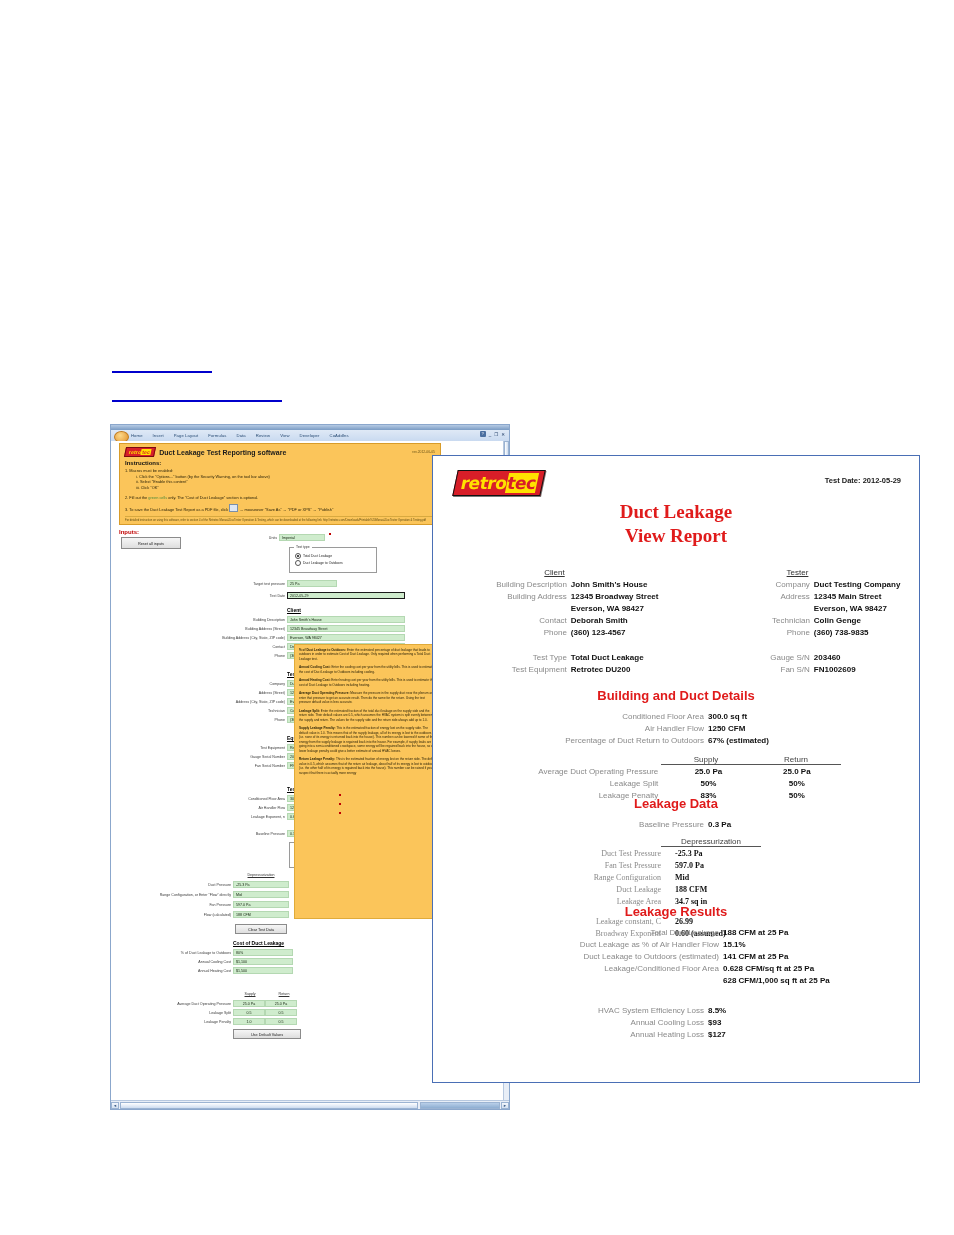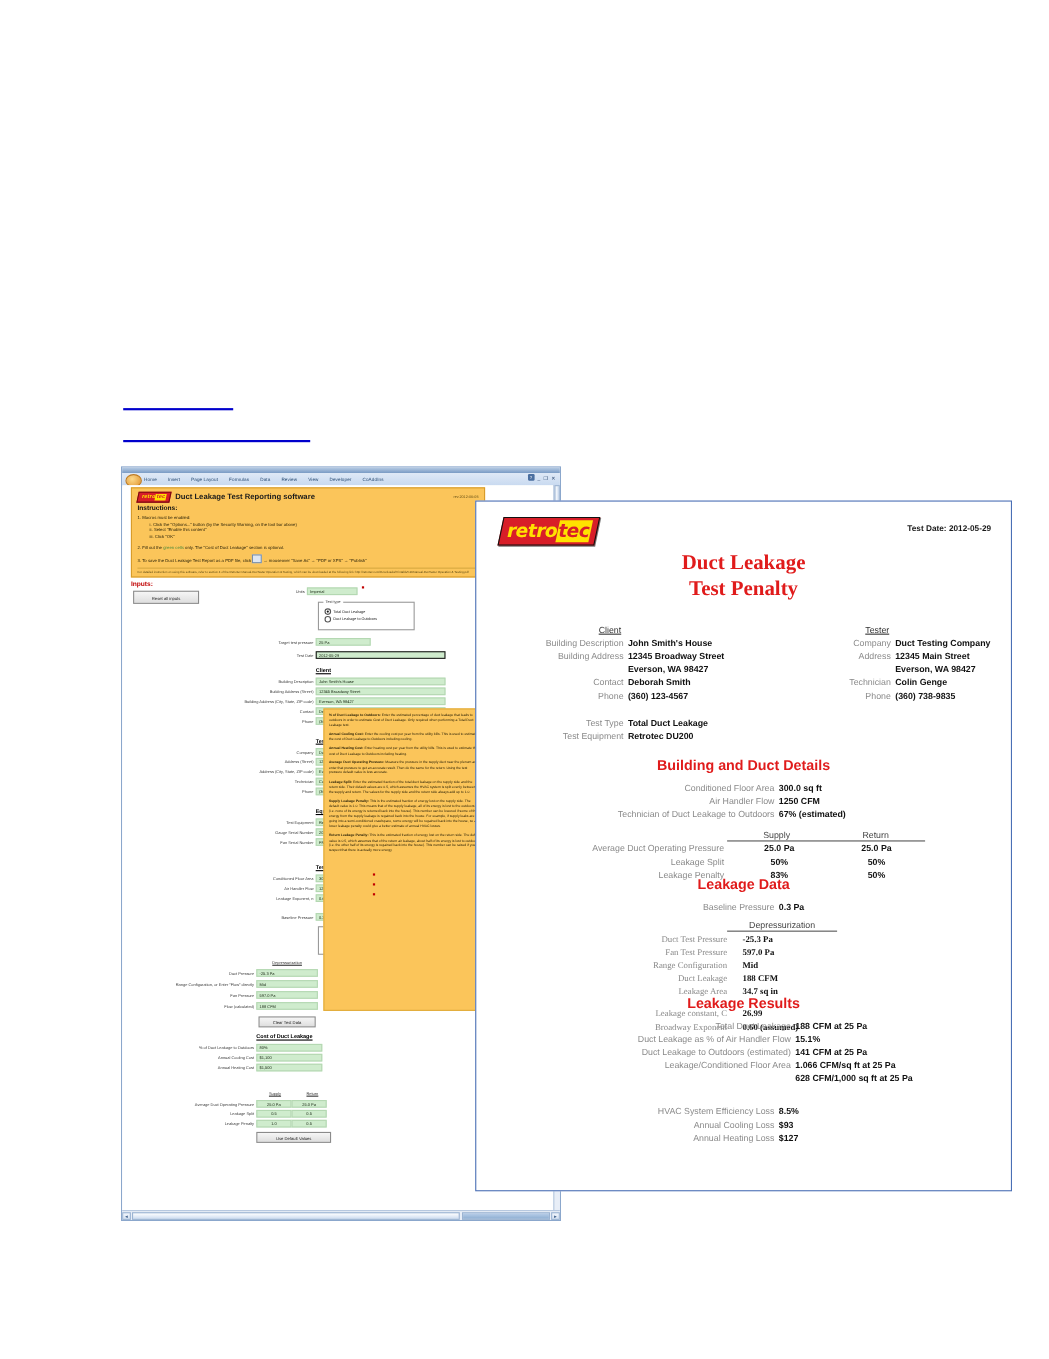--- a/index.html
+++ b/index.html
@@ -421,21 +421,21 @@
     <span class="logo-big"><span class="t"><span>retro</span><span class="hl">tec</span></span></span>
   </div>
 
   <div id="test-date">
     <span>Test Date:</span>
     <span>2012-05-29</span>
   </div>
 
   <div id="report-title">
     <div>Duct Leakage</div>
-    <div>Test Penalty</div>
+    <div>View Report</div>
   </div>
 
   <div id="cols">
     <div class="col">
       <div class="col-head">Client</div>
       <div id="rpt-client">
           <div class="r-row">
             <div class="r-lab" style="width: 56%;">Building Description</div>
             <div class="r-val" style="width: 44%;">John Smith's House</div>
           </div>
@@ -490,35 +490,47 @@
           <div class="r-row">
             <div class="r-lab" style="width: 56%;">Test Type</div>
             <div class="r-val" style="width: 44%;">Total Duct Leakage</div>
           </div>
           <div class="r-row">
             <div class="r-lab" style="width: 56%;">Test Equipment</div>
             <div class="r-val" style="width: 44%;">Retrotec DU200</div>
           </div>
         </div>
       </div>
+    <div class="col">
+        <div id="rpt-ti-right">
+          <div class="r-row">
+            <div class="r-lab" style="width: 56%;">Gauge S/N</div>
+            <div class="r-val" style="width: 44%;">203460</div>
+          </div>
+          <div class="r-row">
+            <div class="r-lab" style="width: 56%;">Fan S/N</div>
+            <div class="r-val" style="width: 44%;">FN1002609</div>
+          </div>
+        </div>
+      </div>
   </div>
 
   <div id="bd-details">
     <div class="r-section-title">Building and Duct Details</div>
     <div class="center-rows" id="rpt-bd-rows">
         <div class="r-row">
           <div class="r-lab" style="width: 250px;">Conditioned Floor Area</div>
           <div class="r-val" style="width: 190px;">300.0 sq ft</div>
         </div>
         <div class="r-row">
           <div class="r-lab" style="width: 250px;">Air Handler Flow</div>
           <div class="r-val" style="width: 190px;">1250 CFM</div>
         </div>
         <div class="r-row">
-          <div class="r-lab" style="width: 250px;">Technician of Duct Leakage to Outdoors</div>
+          <div class="r-lab" style="width: 250px;">Percentage of Duct Return to Outdoors</div>
           <div class="r-val" style="width: 190px;">67% (estimated)</div>
         </div>
       </div>
     <div class="sr-table">
       <div class="sr-head">
         <div class="sp"></div>
         <div class="c">Supply</div>
         <div class="c">Return</div>
       </div>
       <div class="sr-line"></div>
@@ -602,21 +614,21 @@
         <div class="r-row">
           <div class="r-lab" style="width: 270px;">Duct Leakage as % of Air Handler Flow</div>
           <div class="r-val" style="width: 180px;">15.1%</div>
         </div>
         <div class="r-row">
           <div class="r-lab" style="width: 270px;">Duct Leakage to Outdoors (estimated)</div>
           <div class="r-val" style="width: 180px;">141 CFM at 25 Pa</div>
         </div>
         <div class="r-row">
           <div class="r-lab" style="width: 270px;">Leakage/Conditioned Floor Area</div>
-          <div class="r-val" style="width: 180px;">1.066 CFM/sq ft at 25 Pa</div>
+          <div class="r-val" style="width: 180px;">0.628 CFM/sq ft at 25 Pa</div>
         </div>
         <div class="r-row">
           <div class="r-lab" style="width: 270px;"></div>
           <div class="r-val" style="width: 180px;">628 CFM/1,000 sq ft at 25 Pa</div>
         </div>
       </div>
   </div>
 
   <div id="duct-losses">
     <div class="center-rows" id="rpt-dl-rows">

